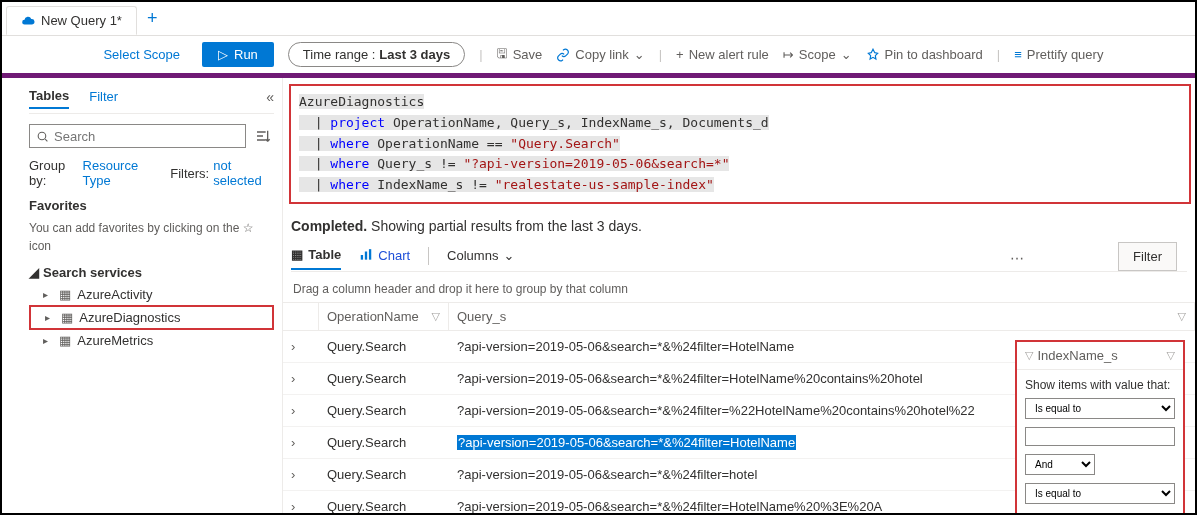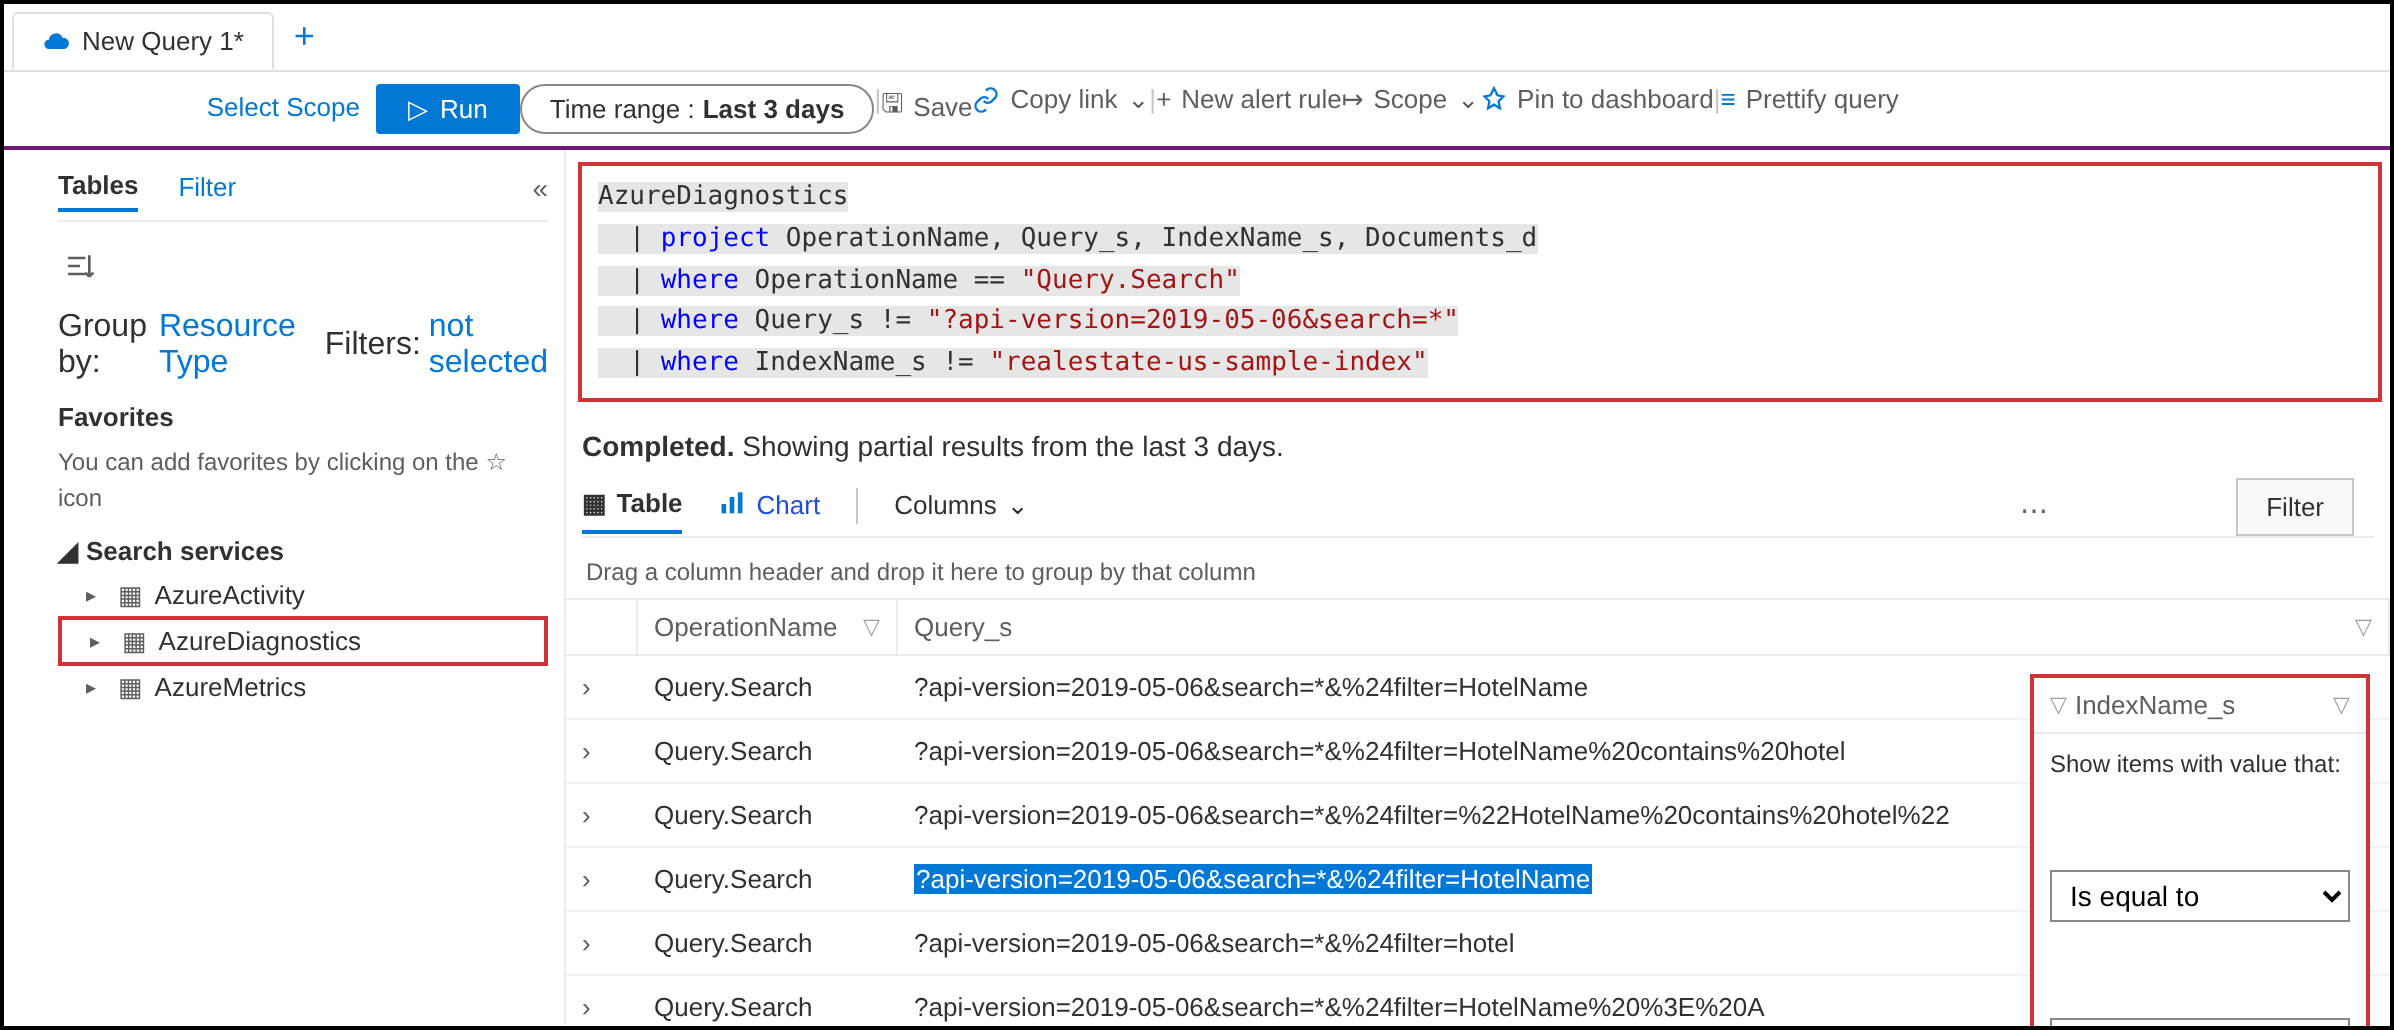--- a/index.html
+++ b/index.html
@@ -4,21 +4,21 @@
 <style>
 * { box-sizing: border-box; margin: 0; padding: 0; }
 body { font-family: "Segoe UI", Arial, sans-serif; font-size: 13px; color: #323130; background: #fff; width: 1197px; height: 515px; border: 2px solid #000; position: relative; overflow: hidden; }
 
 
 .tab-row { display: flex; align-items: center; height: 34px; padding: 0 4px; border-bottom: 1px solid #e1dfdd; }
 .tab { display: flex; align-items: center; gap: 6px; padding: 6px 14px; border: 1px solid #e1dfdd; border-bottom: 1px solid #fff; border-radius: 3px 3px 0 0; background: #fff; margin-top: 4px; }
 .add-tab { padding: 6px 10px; color: #0078d4; font-size: 18px; cursor: pointer; }
 
 
-.toolbar { display: flex; align-items: flex-start; gap: 0; padding: 6px 10px 6px 0; border-bottom: 2px solid #701a75; }
+.toolbar { display: flex; align-items: center; gap: 14px; padding: 6px 10px 6px 0; border-bottom: 5px solid #701a75; }
 .spacer-left { width: 186px; display:flex; justify-content:flex-end; }
 .link-btn { color: #0078d4; background: none; border: none; padding: 4px 8px; font-size: 13px; cursor: pointer; }
 .run-btn { background: #0078d4; color: #fff; border: none; border-radius: 2px; padding: 5px 16px; display: flex; align-items: center; gap: 6px; cursor: pointer; font-size: 13px; }
 .pill { border: 1px solid #8a8886; border-radius: 14px; padding: 4px 14px; display: flex; gap: 4px; font-size: 13px; }
 .pill b { font-weight: 600; }
 .tool-item { display: flex; align-items: center; gap: 5px; color: #605e5c; font-size: 13px; cursor: pointer; }
 .tool-sep { color: #c8c6c4; }
 
 
 .main { display: flex; height: calc(100% - 34px - 40px); padding-left: 17px; }
@@ -28,21 +28,21 @@
 
 .side-tabs { display: flex; gap: 20px; align-items: center; border-bottom: 1px solid #edebe9; padding-bottom: 4px; }
 .side-tab { padding: 4px 0; font-size: 13px; cursor: pointer; }
 .side-tab.active { color: #323130; font-weight: 600; border-bottom: 2px solid #0078d4; }
 .side-tab.inactive { color: #0078d4; }
 .collapse-ic { margin-left: auto; color: #605e5c; font-size: 14px; }
 .search-row { display: flex; gap: 6px; margin: 10px 0; }
 .search-box { flex: 1; display: flex; align-items: center; border: 1px solid #8a8886; padding: 3px 6px; gap: 5px; color: #605e5c; }
 .search-box input { border: none; outline: none; flex: 1; font-size: 13px; }
 .filter-ic { border: 1px solid #fff; padding: 3px 2px; color: #605e5c; cursor:pointer; }
-.groupby-row { font-size: 16px; display: flex; gap: 4px; align-items: center; margin-bottom: 8px; }
+.groupby-row { font-size: 13px; display: flex; gap: 4px; align-items: center; margin-bottom: 8px; }
 .groupby-row .lk { color: #0078d4; }
 .section-head { font-weight: 600; margin: 10px 0 6px; font-size: 13px; }
 .hint { font-size: 12px; color: #605e5c; margin-bottom: 10px; line-height: 1.5; }
 .tree-node { display: flex; align-items: center; gap: 6px; padding: 3px 2px 3px 14px; font-size: 13px; cursor: pointer; }
 .tree-node .ic { color: #605e5c; font-size: 10px; width: 10px; }
 .tree-node .tbl { color: #605e5c; }
 .tree-head { display: flex; align-items: center; gap: 4px; font-weight: 600; font-size: 13px; margin: 4px 0; }
 .red-box { border: 2px solid #d13438; }
 
 
@@ -77,21 +77,21 @@
 .cell.query { flex: 1; color: #323130; overflow: hidden; text-overflow: ellipsis; white-space: nowrap; }
 .sel-txt { background: #0078d4; color: #fff; padding: 0 1px; }
 
 
 .filter-pop { position: absolute; top: 262px; right: 10px; width: 170px; border: 2px solid #d13438; background: #fff; padding: 0; }
 .filter-pop-head { display: flex; border-bottom: 1px solid #edebe9; }
 .fph { padding: 6px 8px; font-size: 13px; color: #605e5c; display: flex; align-items: center; gap: 4px; flex: 1; }
 .fph .funnel { margin-left: auto; color: #a19f9d; font-size: 11px; }
 .filter-pop-body { padding: 8px; font-size: 12px; }
 .filter-pop-body label { display: block; margin-bottom: 6px; color: #323130; }
-.fp-select, .fp-input { width: 100%; border: 1px solid #8a8886; padding: 3px 5px; font-size: 14px; background: #fff; margin-bottom: 8px; margin-top: 40px; }
+.fp-select, .fp-input { width: 100%; border: 1px solid #8a8886; padding: 3px 5px; font-size: 10px; background: #fff; margin-bottom: 8px; }
 .fp-select.sm { width: 70px; }
 
 .ellipsis-menu { position: absolute; top: 172px; right: 170px; color: #605e5c; letter-spacing: 1px; font-size: 14px; }
 svg { display: block; }
 </style>
 </head>
 <body>
 
 <div class="tab-row">
   <div class="tab">
@@ -158,20 +158,29 @@
 
 <div class="main">
 
   <div class="sidebar">
     <div class="side-tabs">
       <div class="side-tab active">Tables</div>
       <div class="side-tab inactive">Filter</div>
       <div class="collapse-ic">«</div>
     </div>
     <div class="search-row">
+      <div class="search-box">
+        <span>
+          <svg width="13" height="13" viewBox="0 0 24 24" fill="none" stroke="#605e5c" stroke-width="2">
+              <circle cx="11" cy="11" r="7"></circle>
+              <path d="M21 21l-4-4"></path>
+            </svg>
+        </span>
+        <input placeholder="Search" style="">
+      </div>
       <div class="filter-ic">
         <svg width="16" height="16" viewBox="0 0 24 24" fill="none" stroke="#605e5c" stroke-width="2">
             <path d="M3 6h13M3 12h9M3 18h13M19 4v16m0 0l-3-3m3 3l3-3"></path>
           </svg>
       </div>
     </div>
     <div class="groupby-row">
       <span>Group by:</span>
       <span class="lk">Resource Type</span>
       <span style="margin-left:8px">Filters:</span>

